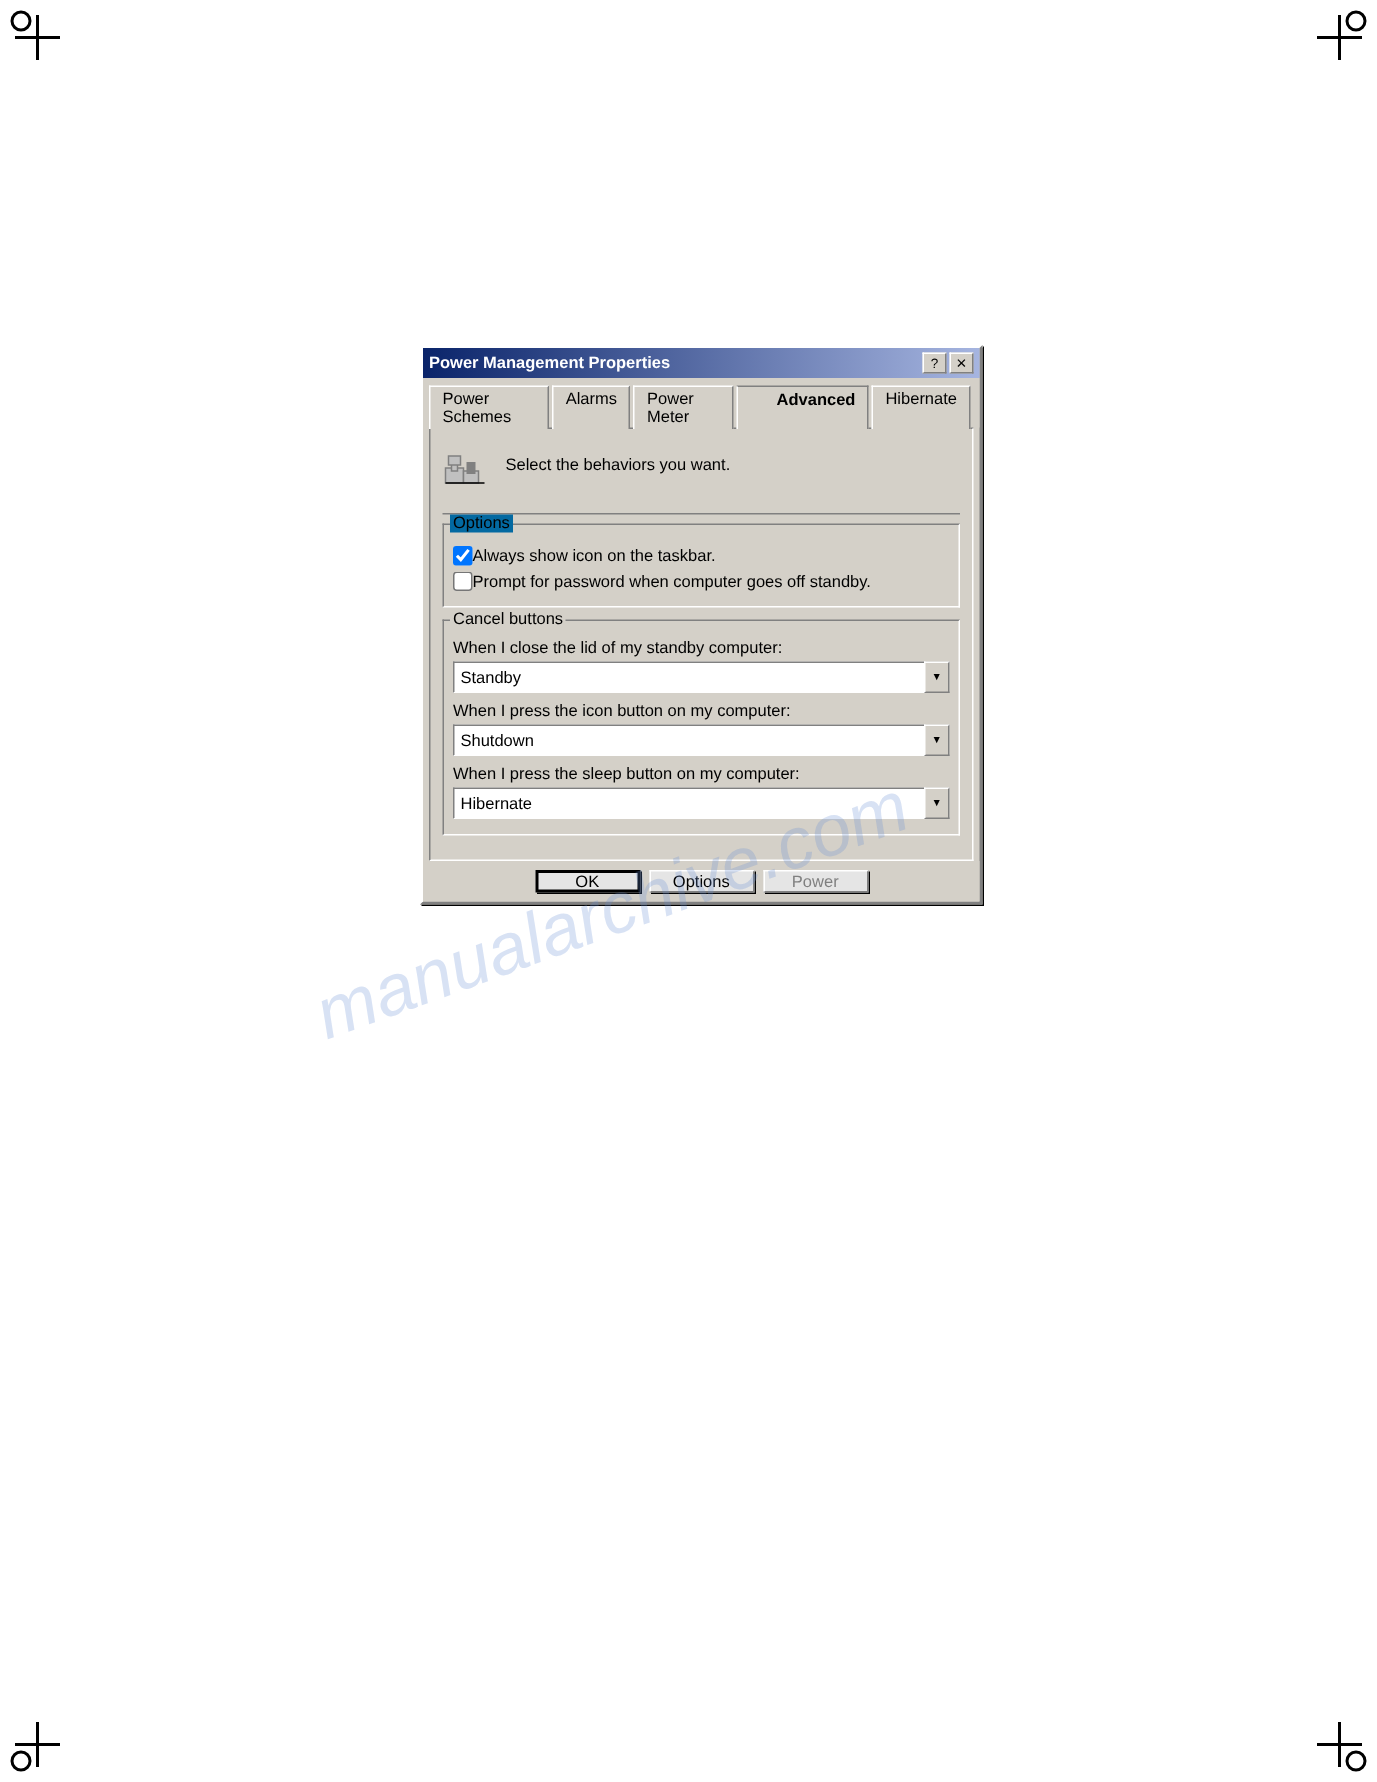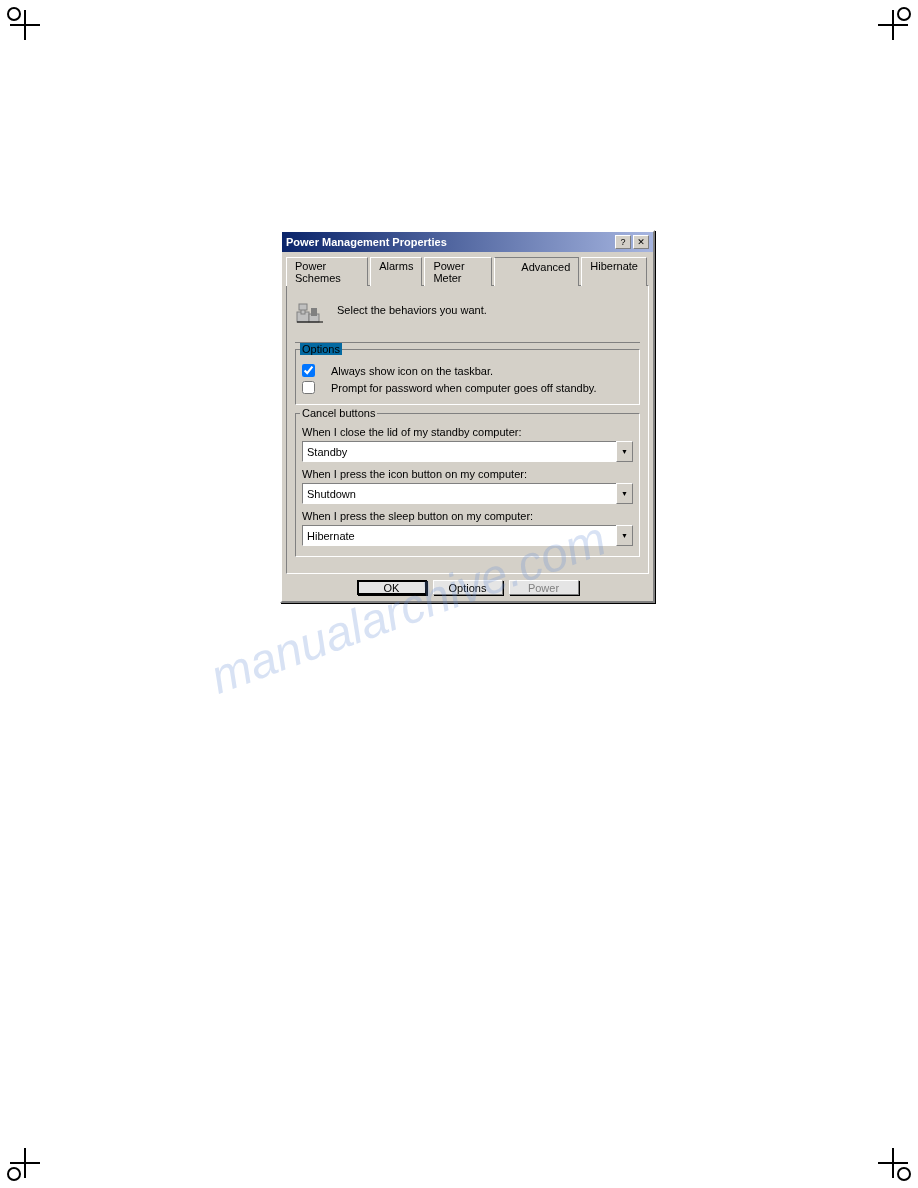--- a/index.html
+++ b/index.html
@@ -131,21 +131,21 @@
       border-color: #ffffff #808080 transparent #ffffff;
       margin-right: 2px;
       position: relative;
       top: 1px;
     }
 
     .tab.active {
       background: #d4d0c8;
       border-color: #808080 #808080 #d4d0c8 #ffffff;
       z-index: 2;
-      font-weight: normal;
+      font-weight: bold;
       padding-top: 3px;
       padding-left: 26px;
     }
 
     
     .tab-content {
       border: 1px solid;
       border-color: #808080 #ffffff #ffffff #808080;
       margin: 0 4px;
       background: #d4d0c8;
@@ -188,21 +188,21 @@
     .group-label-bg {
       background: #0369a1;
       padding: 0 2px;
       font-size: 11px;
     }
 
     
     .checkbox-row {
       display: flex;
       align-items: center;
-      gap: 16px;
+      gap: 0;
       margin-bottom: 4px;
     }
 
     .checkbox-row input[type="checkbox"] {
       width: 13px;
       height: 13px;
       margin: 0;
     }
 
     .checkbox-label {

